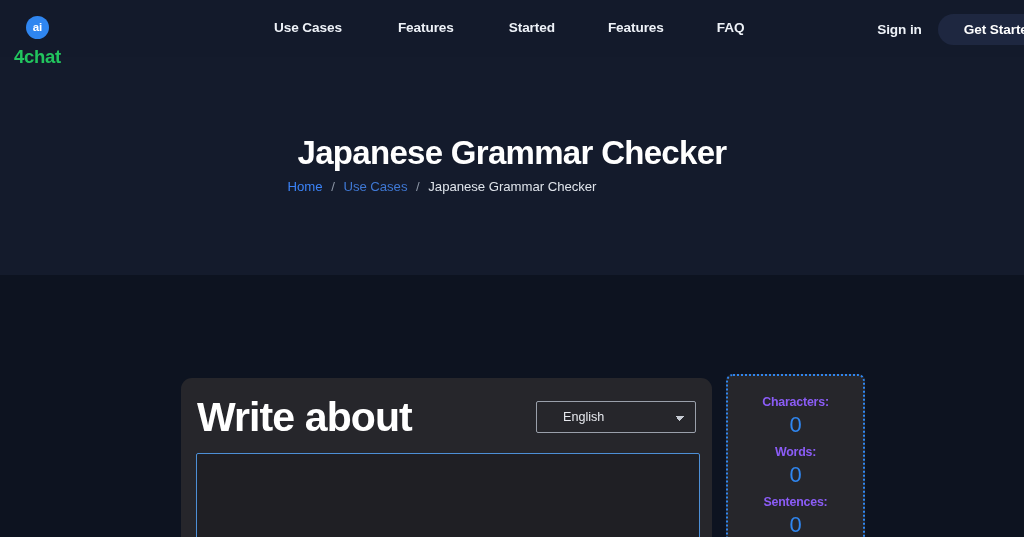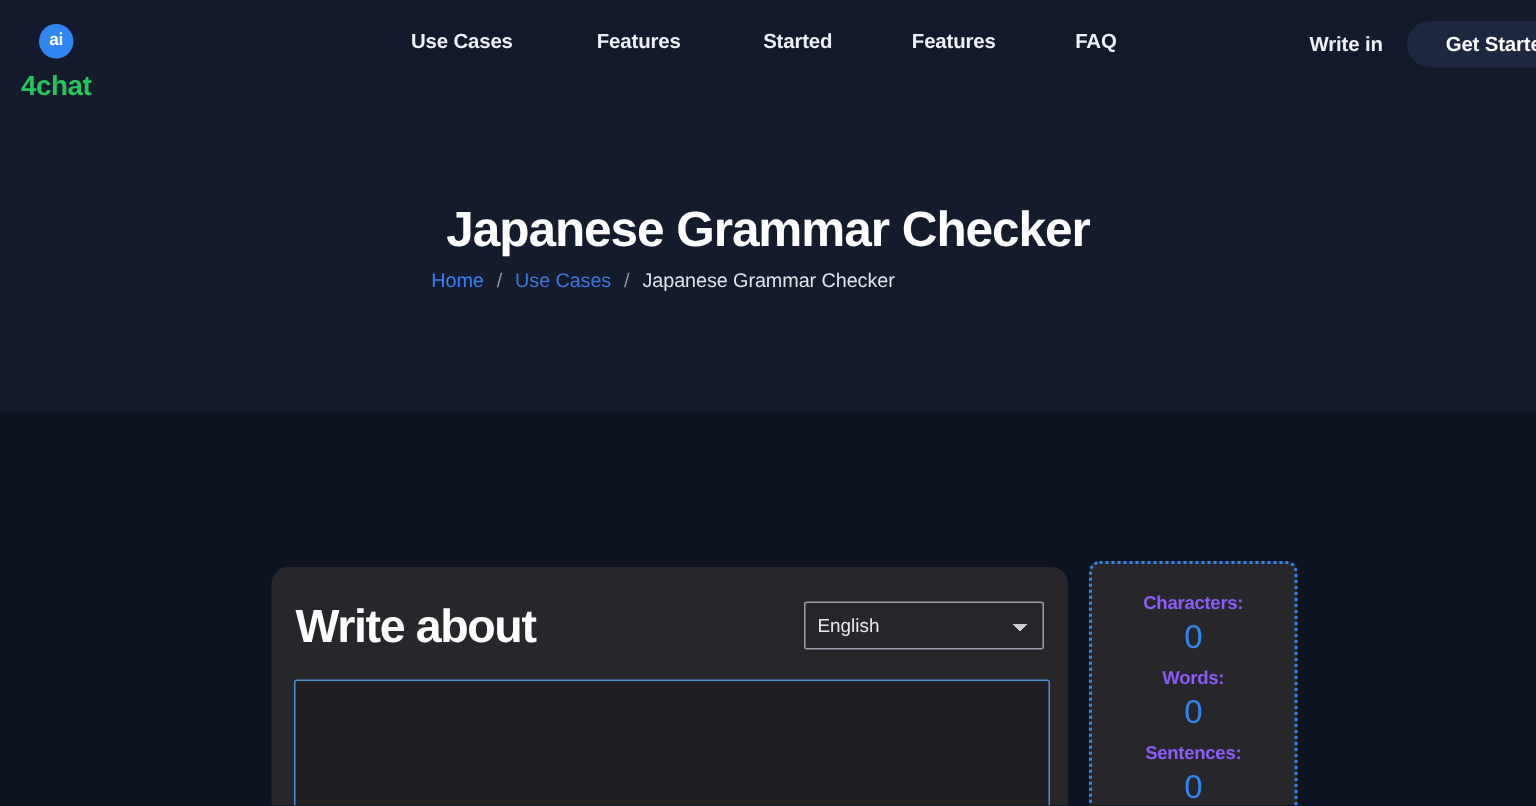--- a/index.html
+++ b/index.html
@@ -180,38 +180,38 @@
     position: absolute;
     left: 16px;
     top: 16px;
     width: 499px;
     height: 46px;
     display: flex;
     align-items: center;
     justify-content: space-between;
   }
   .editor-title {
-    font-size: 31px;
+    font-size: 41px;
     font-weight: 700;
     color: #ffffff;
     letter-spacing: -0.9px;
     line-height: 1;
     margin: 0;
     white-space: nowrap;
   }
   .lang-select {
     width: 160px;
     height: 32px;
     background: #26262b;
     color: #e7e9ee;
     border: 1px solid #9aa0ab;
     border-radius: 2px;
     font-family: "Liberation Sans", sans-serif;
     font-size: 12.6px;
-    padding: 0 8px;
+    padding: 0 26px;
     cursor: pointer;
     appearance: none;
     -webkit-appearance: none;
     background-image:
       linear-gradient(45deg, transparent 50%, #c8ccd4 50%),
       linear-gradient(135deg, #c8ccd4 50%, transparent 50%);
     background-position:
       calc(100% - 15px) 14px,
       calc(100% - 10px) 14px;
     background-size: 5px 5px, 5px 5px;
@@ -287,21 +287,21 @@
 
     <div class="nav-links">
       <a class="nav-link usecases" href="#">Use Cases</a>
       <a class="nav-link features" href="#">Features</a>
       <a class="nav-link pricing" href="#">Started</a>
       <a class="nav-link changelog" href="#">Features</a>
       <a class="nav-link faq" href="#">FAQ</a>
     </div>
 
     <div class="nav-right">
-      <a class="signin-link" href="#">Write in</a>
+      <a class="signin-link" href="#">Sign in</a>
       <button class="get-started-btn">Get Started</button>
     </div>
 
   </nav>
 
   <h1 class="hero-title">Japanese Grammar Checker</h1>
 
   <div class="breadcrumb">
     <a class="bc-home" href="#">Home</a>
     <span class="bc-sep">/</span>

